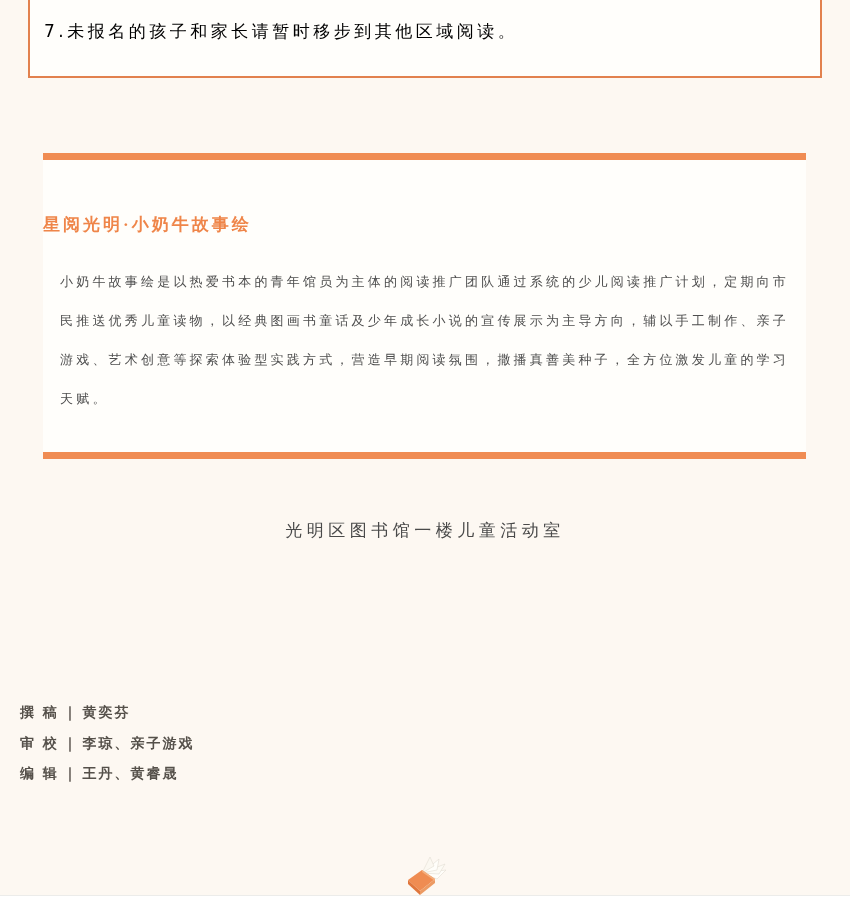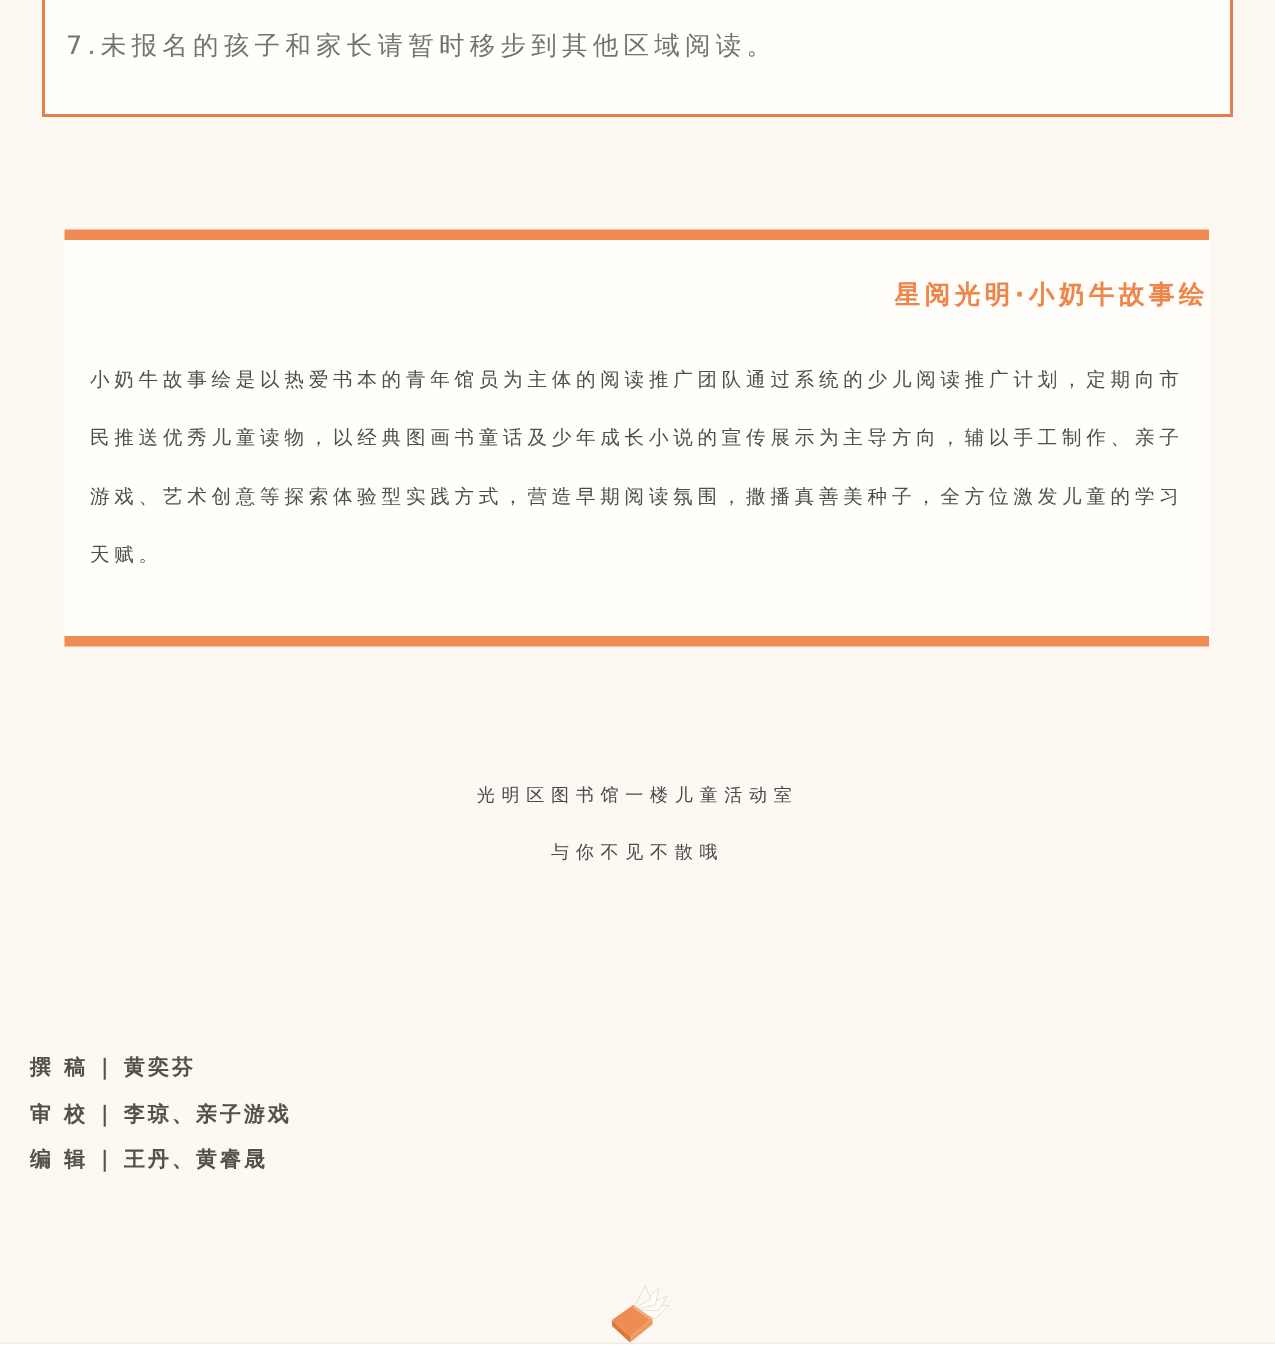--- a/index.html
+++ b/index.html
@@ -25,66 +25,67 @@
     box-sizing: border-box;
     border: 2px solid #E2814E;
     border-top: none;
     background: #FFFEFB;
     padding: 22px 14px 0 14px;
   }
   .notice-text {
     font-size: 17px;
     letter-spacing: 3.5px;
     line-height: 26px;
-    color: #737373;
+    color: #000000;
     margin: 0;
   }
   
   .intro-section {
     position: absolute;
     left: 43px;
     top: 153px;
     width: 763px;
   }
   .accent-bar {
     height: 7px;
     background: #F08C53;
   }
   .intro-body {
     background: #FFFEFB;
     padding-bottom: 34px;
   }
   .intro-title {
     margin: 0;
-    padding-top: 25px;
-    text-align: right;
+    padding-top: 53px;
+    text-align: left;
     font-size: 17px;
     font-weight: bold;
     letter-spacing: 3px;
     color: #EF8549;
+    font-family: Liberation Serif, serif;
   }
   .intro-paragraph {
     margin: 26px 17px 0 17px;
     font-size: 13px;
     letter-spacing: 3.2px;
     line-height: 39px;
     text-align: justify;
     color: #4E4E4E;
   }
   
   .closing-lines {
     position: absolute;
     left: 0;
     right: 0;
     top: 511px;
     text-align: center;
   }
   .closing-line {
     margin: 0;
-    font-size: 12px;
+    font-size: 17px;
     letter-spacing: 4.5px;
     line-height: 38px;
     color: #4A4A4A;
   }
   
   .credits {
     position: absolute;
     left: 20px;
     top: 697px;
   }
@@ -131,21 +132,20 @@
   <div class="accent-bar"></div>
   <div class="intro-body">
     <h2 class="intro-title">星阅光明·小奶牛故事绘</h2>
     <p class="intro-paragraph">小奶牛故事绘是以热爱书本的青年馆员为主体的阅读推广团队通过系统的少儿阅读推广计划，定期向市民推送优秀儿童读物，以经典图画书童话及少年成长小说的宣传展示为主导方向，辅以手工制作、亲子游戏、艺术创意等探索体验型实践方式，营造早期阅读氛围，撒播真善美种子，全方位激发儿童的学习天赋。</p>
   </div>
   <div class="accent-bar"></div>
 </div>
 
 <div class="closing-lines">
   <p class="closing-line">光明区图书馆一楼儿童活动室</p>
-  <p class="closing-line">与你不见不散哦</p>
 </div>
 
 <div class="credits">
   <p class="credit-row"><span>撰 稿</span><span class="credit-sep">｜</span><span>黄奕芬</span></p>
   <p class="credit-row"><span>审 校</span><span class="credit-sep">｜</span><span>李琼、亲子游戏</span></p>
   <p class="credit-row"><span>编 辑</span><span class="credit-sep">｜</span><span>王丹、黄睿晟</span></p>
 </div>
 
 <div class="footer-icon-wrap">
   <svg width="48" height="42" viewBox="0 0 48 42" aria-hidden="true">

